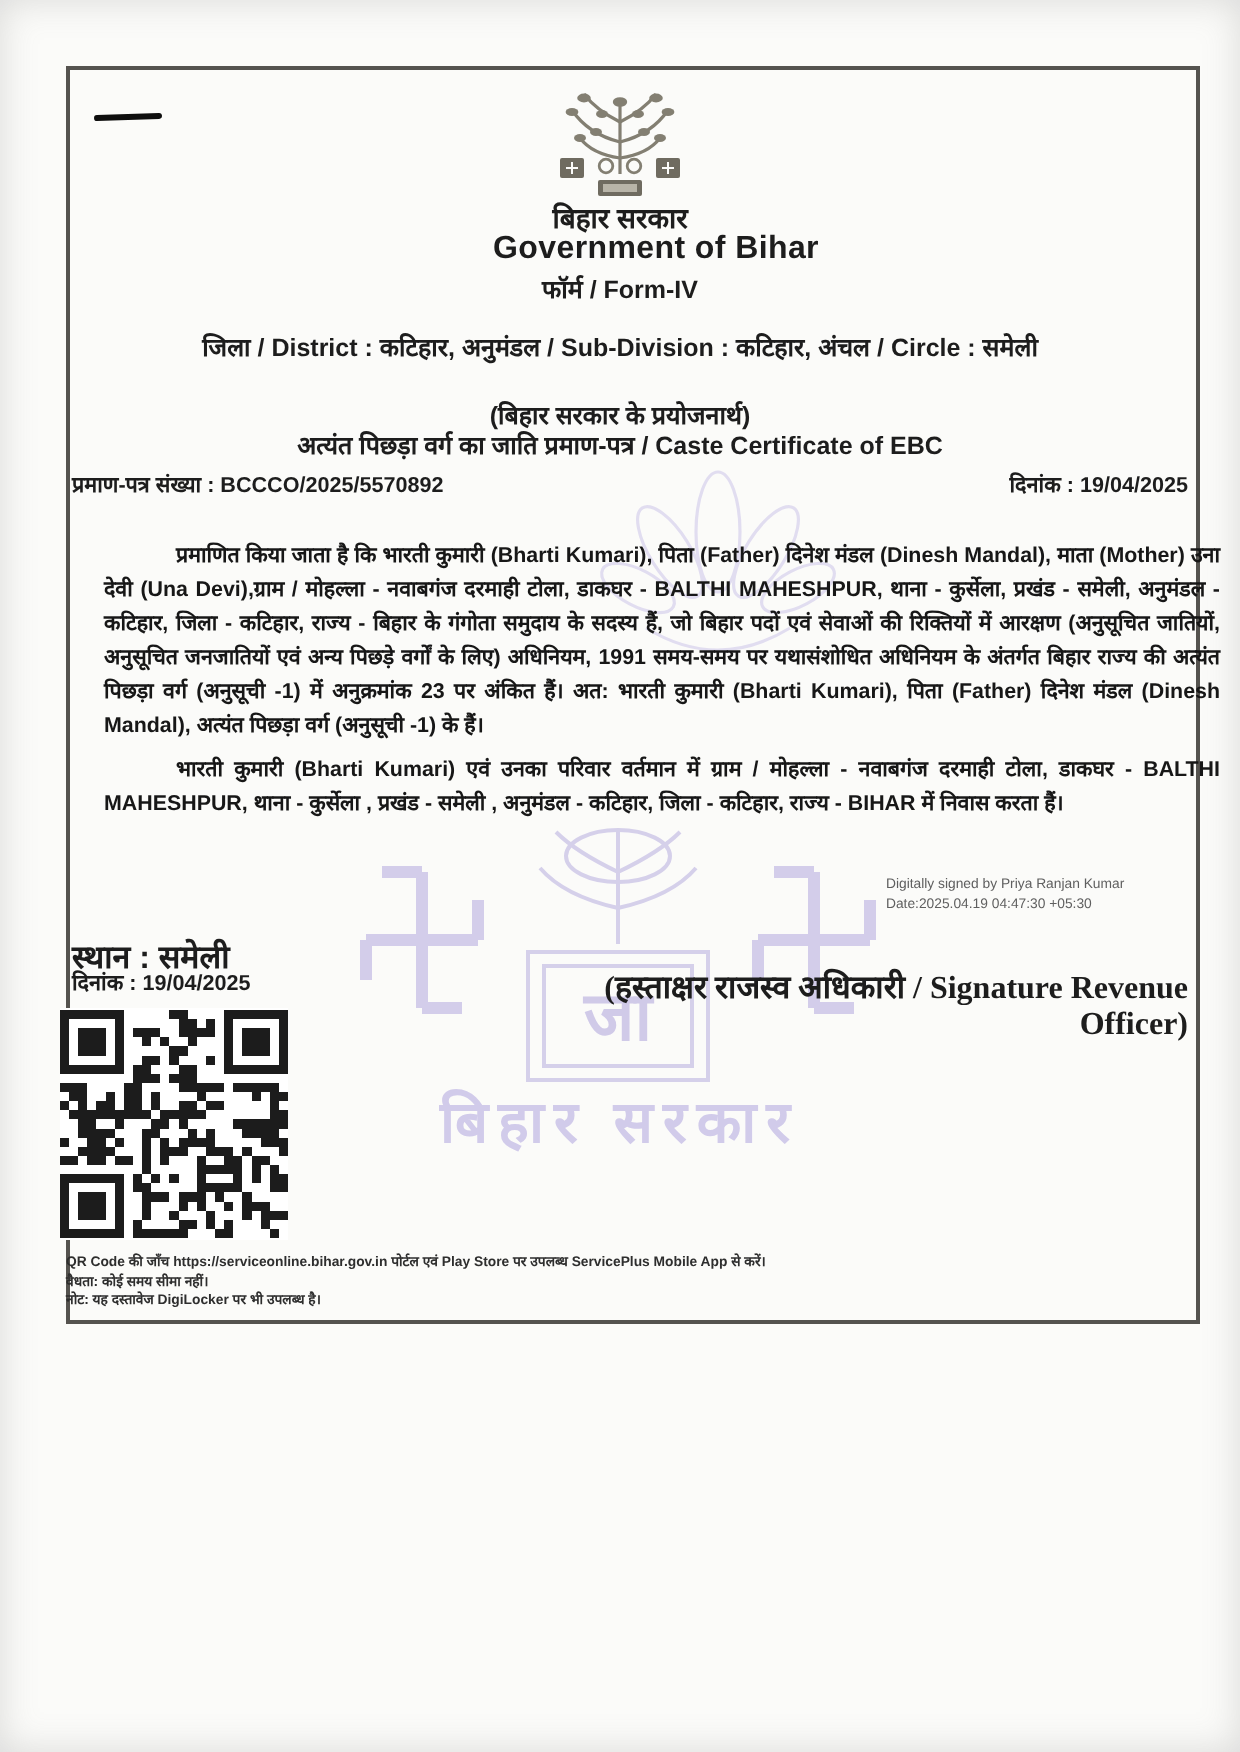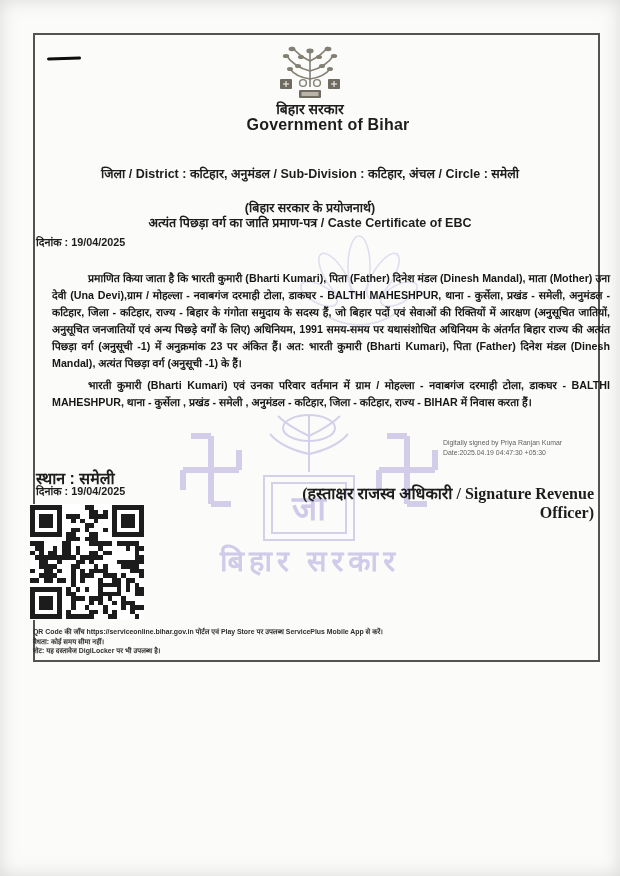--- a/index.html
+++ b/index.html
@@ -133,26 +133,28 @@
       <path d="M18 38 V44 M15 41 H21 M66 38 V44 M63 41 H69"></path>
     </g>
     <circle cx="35" cy="40" r="3.4" fill="none" stroke="#837f72" stroke-width="1.4"></circle>
     <circle cx="49" cy="40" r="3.4" fill="none" stroke="#837f72" stroke-width="1.4"></circle>
     <rect x="31" y="47" width="22" height="8" rx="1" fill="#6f6b60"></rect>
     <rect x="33.5" y="49" width="17" height="4" fill="#b8b4a8"></rect>
   </svg>
 
   <div class="hdr t-hi">बिहार सरकार</div>
   <div class="hdr t-en">Government of Bihar</div>
+  <div class="hdr t-form">फॉर्म / Form-IV</div>
 
   <div class="hdr sub1">जिला / District : कटिहार, अनुमंडल / Sub-Division : कटिहार, अंचल / Circle : समेली</div>
   <div class="hdr sub2">अत्यंत पिछड़ा वर्ग का जाति प्रमाण-पत्र / Caste Certificate of EBC</div>
   <div class="hdr sub3">(बिहार सरकार के प्रयोजनार्थ)</div>
 
   <div class="meta-row">
+    <span>प्रमाण-पत्र संख्या : BCCCO/2025/5570892</span>
     <span>दिनांक : 19/04/2025</span>
   </div>
 
   <div class="body-par par1">प्रमाणित किया जाता है कि भारती कुमारी (Bharti Kumari), पिता (Father) दिनेश मंडल (Dinesh Mandal), माता (Mother) उना देवी (Una Devi),ग्राम / मोहल्ला - नवाबगंज दरमाही टोला, डाकघर - BALTHI MAHESHPUR, थाना - कुर्सेला, प्रखंड - समेली, अनुमंडल - कटिहार, जिला - कटिहार, राज्य - बिहार के गंगोता समुदाय के सदस्य हैं, जो बिहार पदों एवं सेवाओं की रिक्तियों में आरक्षण (अनुसूचित जातियों, अनुसूचित जनजातियों एवं अन्य पिछड़े वर्गों के लिए) अधिनियम, 1991 समय-समय पर यथासंशोधित अधिनियम के अंतर्गत बिहार राज्य की अत्यंत पिछड़ा वर्ग (अनुसूची -1) में अनुक्रमांक 23 पर अंकित हैं। अत: भारती कुमारी (Bharti Kumari), पिता (Father) दिनेश मंडल (Dinesh Mandal), अत्यंत पिछड़ा वर्ग (अनुसूची -1) के हैं।</div>
   <div class="body-par par2">भारती कुमारी (Bharti Kumari) एवं उनका परिवार वर्तमान में ग्राम / मोहल्ला - नवाबगंज दरमाही टोला, डाकघर - BALTHI MAHESHPUR, थाना - कुर्सेला , प्रखंड - समेली , अनुमंडल - कटिहार, जिला - कटिहार, राज्य - BIHAR में निवास करता हैं।</div>
 
   <div class="digi-sign">
     <div>Digitally signed by Priya Ranjan Kumar</div>
     <div>Date:2025.04.19 04:47:30 +05:30</div>
   </div>

